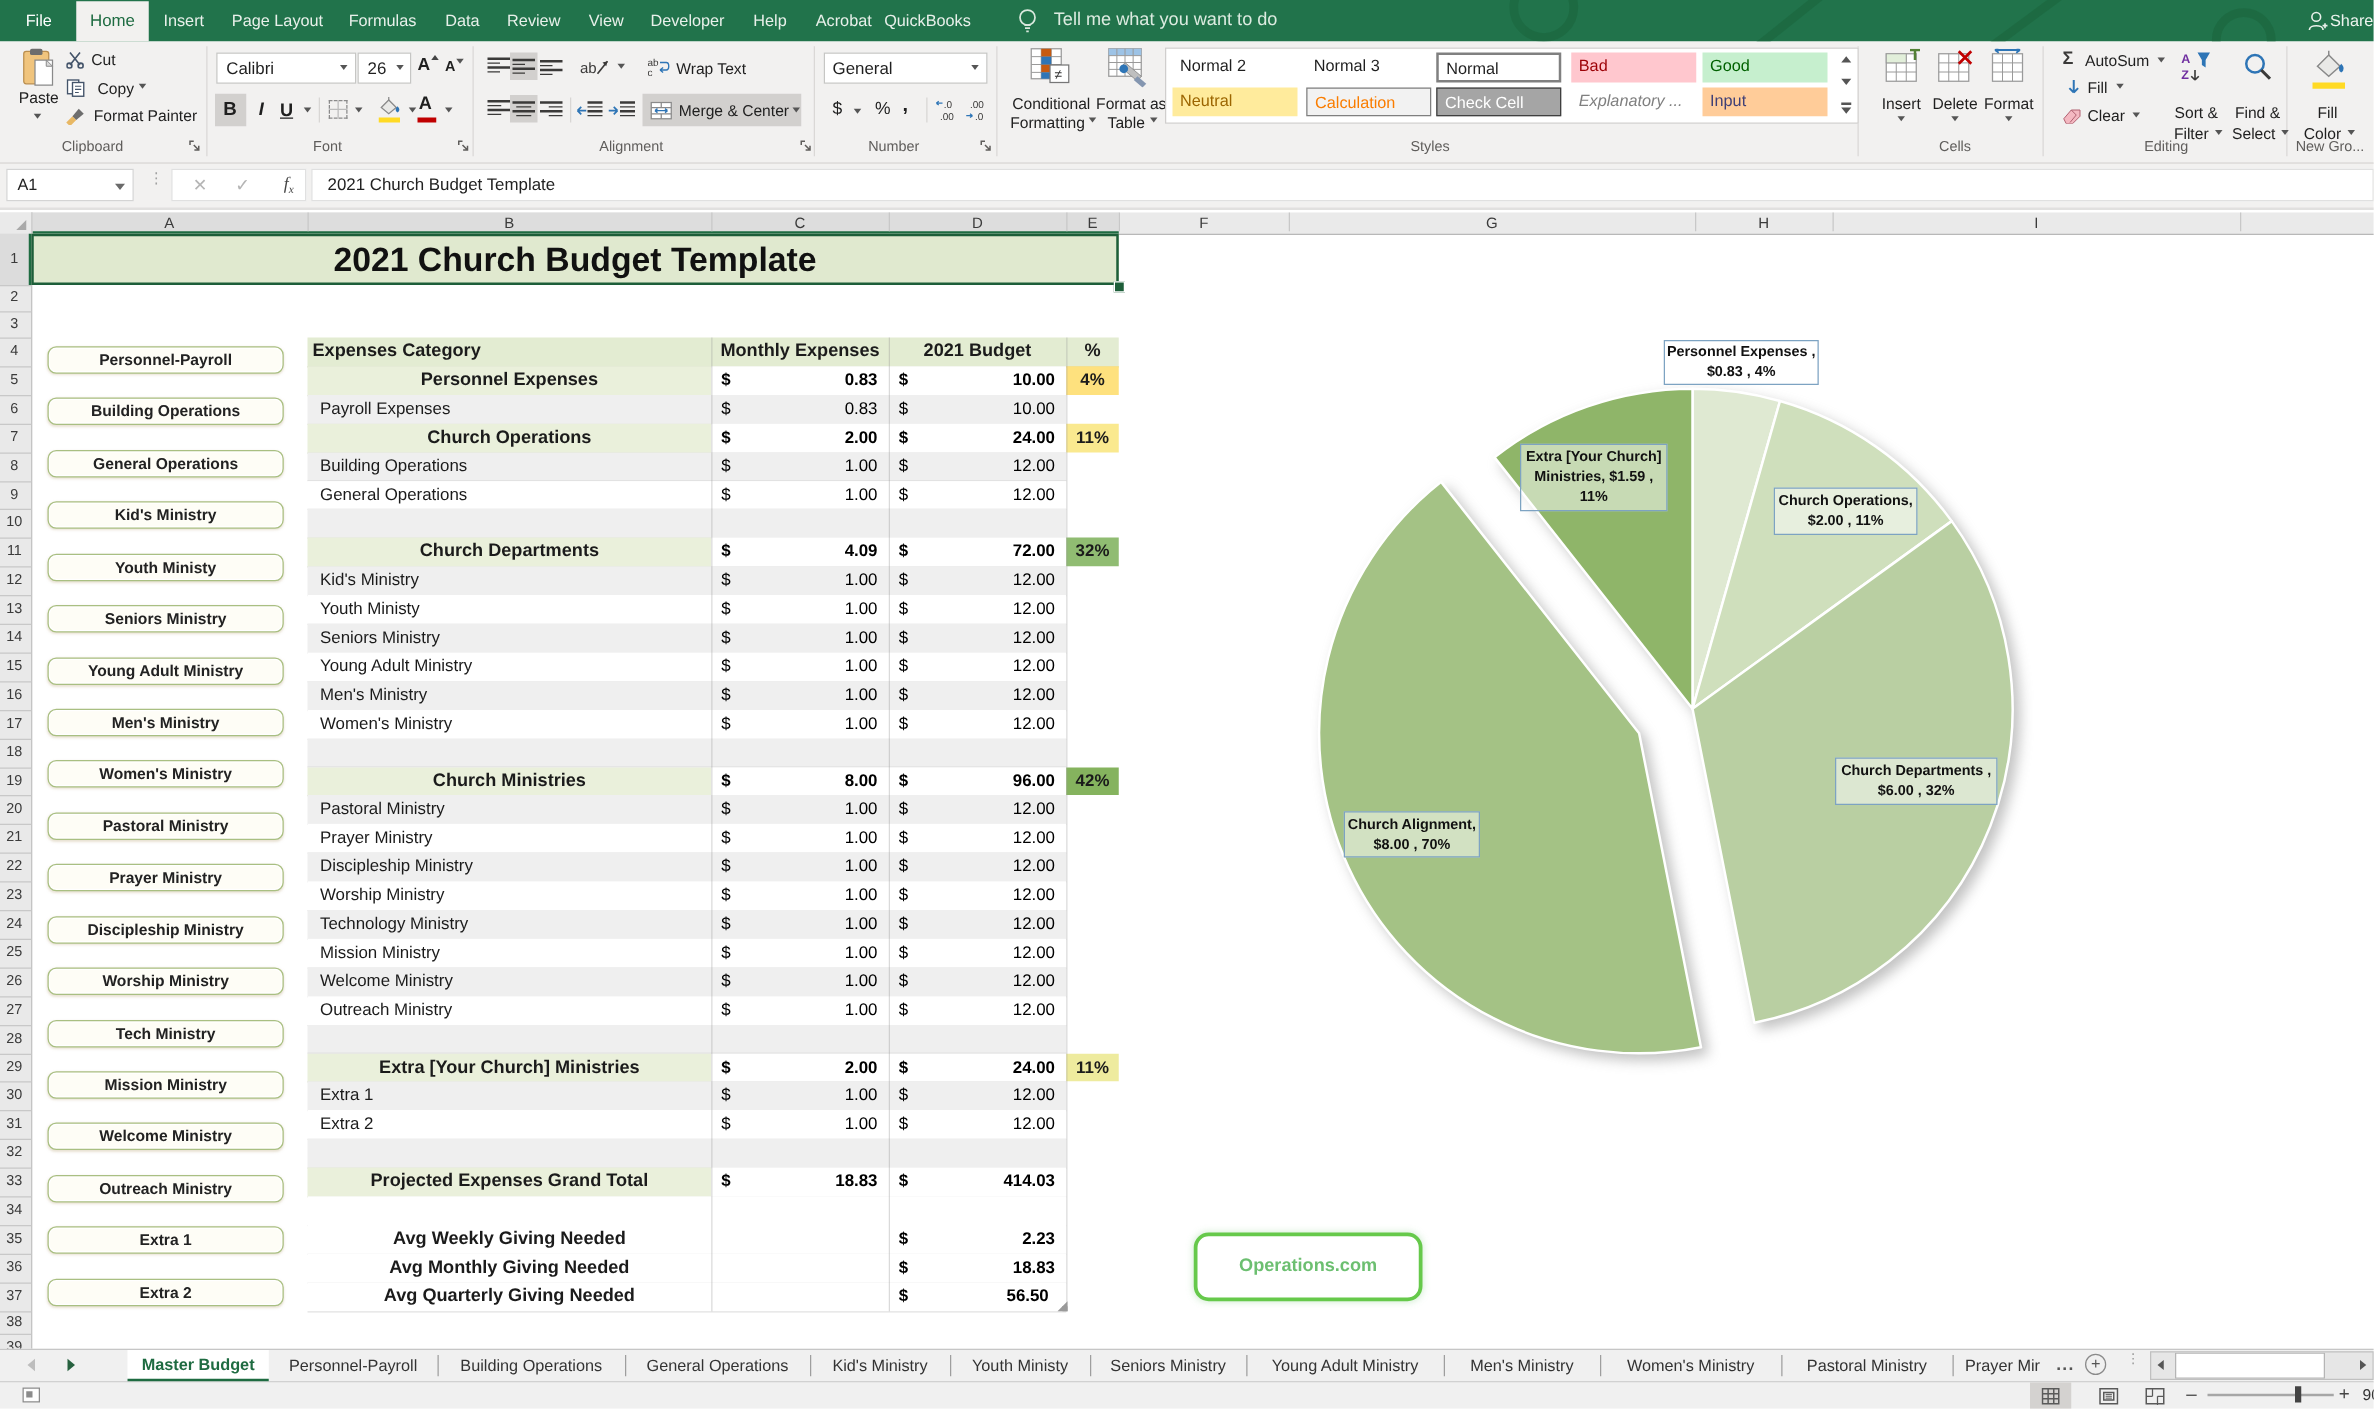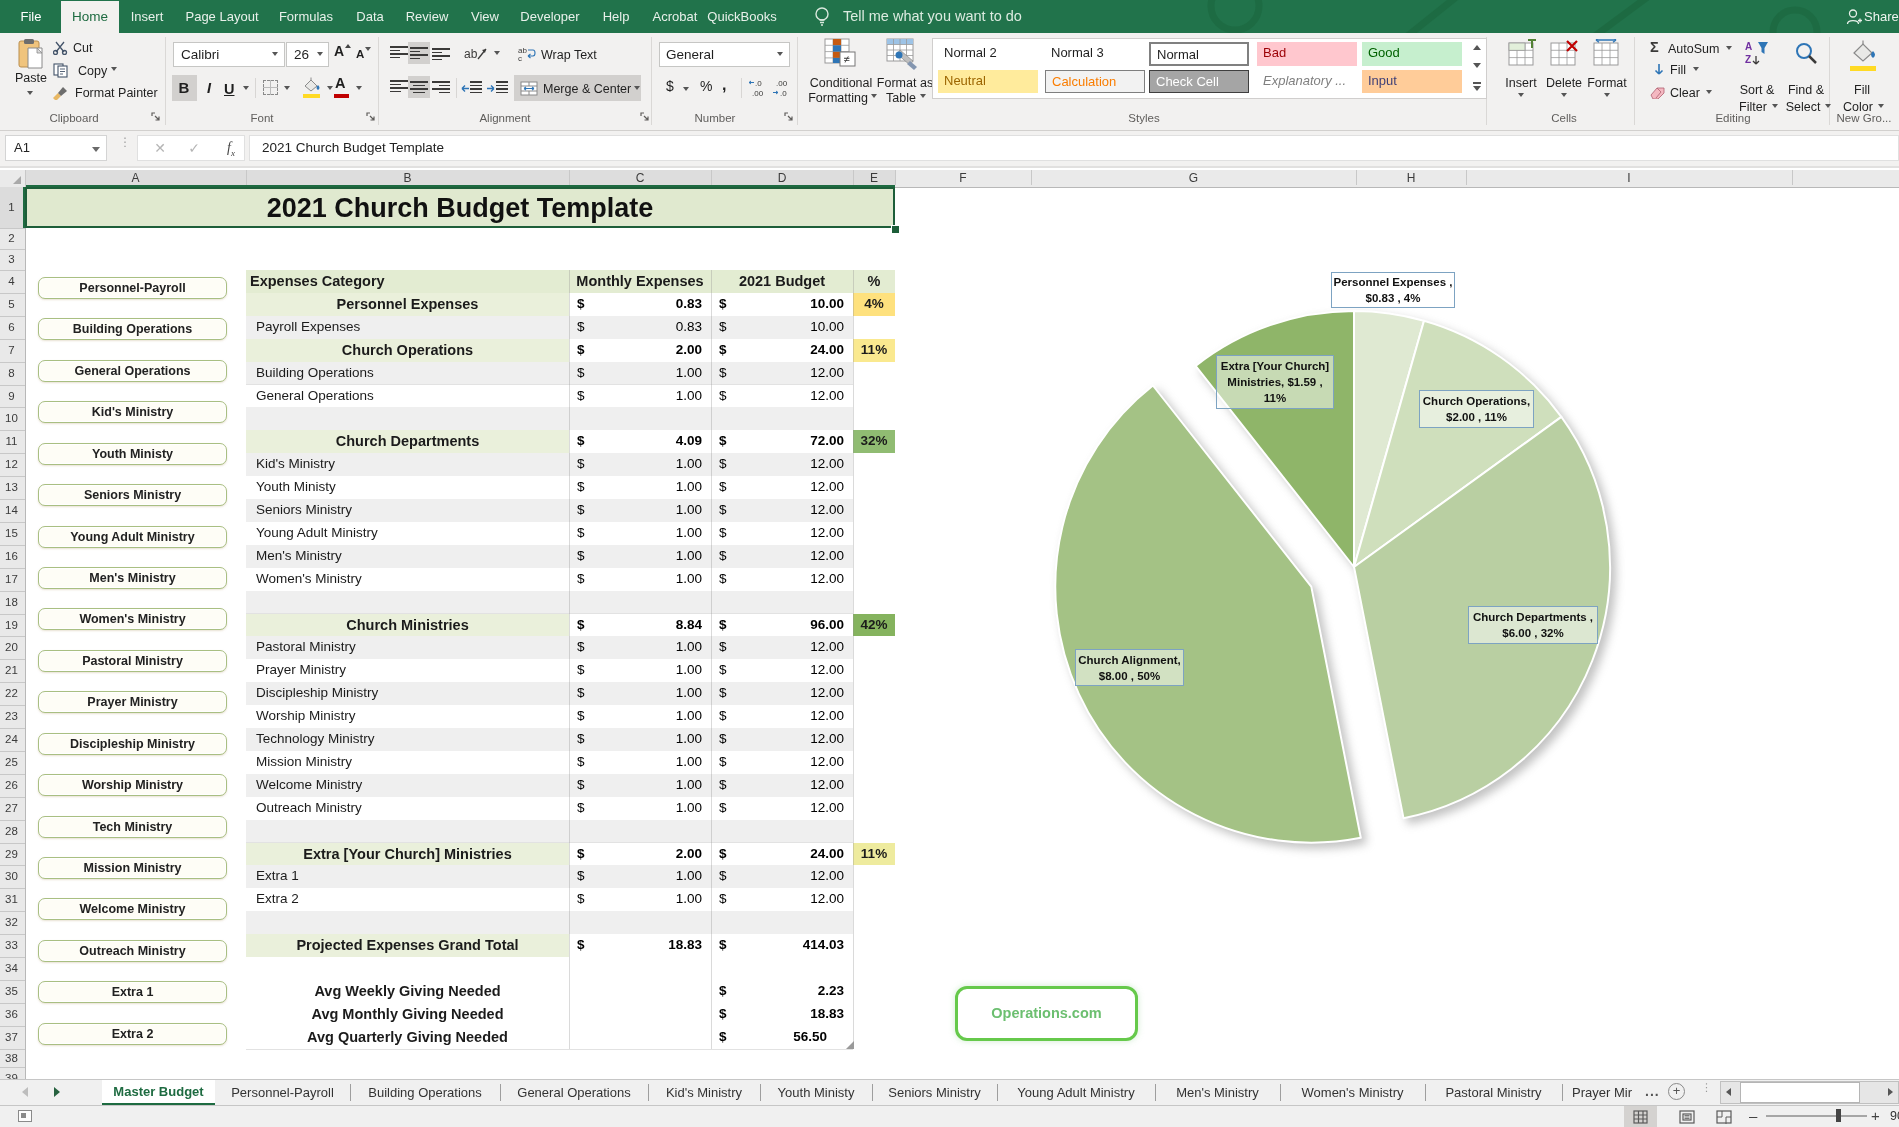--- a/index.html
+++ b/index.html
@@ -227,21 +227,21 @@
         <span style="position:absolute;left:8px">$</span>
         <span style="position:absolute;right:9px">12.00</span>
       </div><div style="position:absolute;left:246px;top:567.7px;width:607px;height:22.9px;background:#ffffff;border-bottom:1px solid #e2e2e2"></div><div style="position:absolute;left:256px;top:567.7px;height:22.9px;line-height:22.9px;font-size:13.5px;color:#1b1b1b">Women's Ministry</div><div style="position:absolute;left:569px;top:567.7px;width:142px;height:22.9px;font-weight:normal;font-size:13.5px;line-height:22.9px;">
         <span style="position:absolute;left:8px">$</span>
         <span style="position:absolute;right:9px">1.00</span>
       </div><div style="position:absolute;left:711px;top:567.7px;width:142px;height:22.9px;font-weight:normal;font-size:13.5px;line-height:22.9px;">
         <span style="position:absolute;left:8px">$</span>
         <span style="position:absolute;right:9px">12.00</span>
       </div><div style="position:absolute;left:246px;top:590.6px;width:607px;height:22.9px;background:#efefef;border-bottom:1px solid #e2e2e2"></div><div style="position:absolute;left:246px;top:613.5px;width:323px;height:22.9px;background:#eaf0db;border-bottom:1px solid #d5dcc5"></div><div style="position:absolute;left:569px;top:613.5px;width:284px;height:22.9px;background:#fff;border-bottom:1px solid #e2e2e2"></div><div style="position:absolute;left:246px;top:613.5px;width:323px;height:22.9px;line-height:22.9px;text-align:center;font-weight:bold;font-size:14.5px;color:#1b1b1b">Church Ministries</div><div style="position:absolute;left:569px;top:613.5px;width:142px;height:22.9px;font-weight:bold;font-size:13.5px;line-height:22.9px;">
         <span style="position:absolute;left:8px">$</span>
-        <span style="position:absolute;right:9px">8.84</span>
+        <span style="position:absolute;right:9px">8.00</span>
       </div><div style="position:absolute;left:711px;top:613.5px;width:142px;height:22.9px;font-weight:bold;font-size:13.5px;line-height:22.9px;">
         <span style="position:absolute;left:8px">$</span>
         <span style="position:absolute;right:9px">96.00</span>
       </div><div style="position:absolute;left:853px;top:613.5px;width:42px;height:22.9px;background:#85b35e;line-height:22.9px;text-align:center;font-weight:bold;font-size:13.5px;color:#1b1b1b">42%</div><div style="position:absolute;left:246px;top:636.4px;width:607px;height:22.9px;background:#efefef;border-bottom:1px solid #e2e2e2"></div><div style="position:absolute;left:256px;top:636.4px;height:22.9px;line-height:22.9px;font-size:13.5px;color:#1b1b1b">Pastoral Ministry</div><div style="position:absolute;left:569px;top:636.4px;width:142px;height:22.9px;font-weight:normal;font-size:13.5px;line-height:22.9px;">
         <span style="position:absolute;left:8px">$</span>
         <span style="position:absolute;right:9px">1.00</span>
       </div><div style="position:absolute;left:711px;top:636.4px;width:142px;height:22.9px;font-weight:normal;font-size:13.5px;line-height:22.9px;">
         <span style="position:absolute;left:8px">$</span>
         <span style="position:absolute;right:9px">12.00</span>
       </div><div style="position:absolute;left:246px;top:659.3px;width:607px;height:22.9px;background:#ffffff;border-bottom:1px solid #e2e2e2"></div><div style="position:absolute;left:256px;top:659.3px;height:22.9px;line-height:22.9px;font-size:13.5px;color:#1b1b1b">Prayer Ministry</div><div style="position:absolute;left:569px;top:659.3px;width:142px;height:22.9px;font-weight:normal;font-size:13.5px;line-height:22.9px;">
@@ -311,21 +311,21 @@
         <span style="position:absolute;left:8px">$</span>
         <span style="position:absolute;right:9px">414.03</span>
       </div><div style="position:absolute;left:246px;top:957.0px;width:607px;height:22.9px;background:#ffffff;border-bottom:1px solid #e2e2e2"></div><div style="position:absolute;left:246px;top:979.9px;width:607px;height:22.9px;background:#ffffff;border-bottom:1px solid #e2e2e2"></div><div style="position:absolute;left:246px;top:979.9px;width:323px;height:22.9px;line-height:22.9px;text-align:center;font-weight:bold;font-size:14.5px;color:#1b1b1b">Avg Weekly Giving Needed</div><div style="position:absolute;left:711px;top:979.9px;width:142px;height:22.9px;font-weight:bold;font-size:13.5px;line-height:22.9px;">
         <span style="position:absolute;left:8px">$</span>
         <span style="position:absolute;right:9px">2.23</span>
       </div><div style="position:absolute;left:246px;top:1002.8px;width:607px;height:22.9px;background:#ffffff;border-bottom:1px solid #e2e2e2"></div><div style="position:absolute;left:246px;top:1002.8px;width:323px;height:22.9px;line-height:22.9px;text-align:center;font-weight:bold;font-size:14.5px;color:#1b1b1b">Avg Monthly Giving Needed</div><div style="position:absolute;left:711px;top:1002.8px;width:142px;height:22.9px;font-weight:bold;font-size:13.5px;line-height:22.9px;">
         <span style="position:absolute;left:8px">$</span>
         <span style="position:absolute;right:9px">18.83</span>
       </div><div style="position:absolute;left:246px;top:1025.7px;width:607px;height:22.9px;background:#ffffff;border-bottom:1px solid #e2e2e2"></div><div style="position:absolute;left:246px;top:1025.7px;width:323px;height:22.9px;line-height:22.9px;text-align:center;font-weight:bold;font-size:14.5px;color:#1b1b1b">Avg Quarterly Giving Needed</div><div style="position:absolute;left:711px;top:1025.7px;width:142px;height:22.9px;font-weight:bold;font-size:13.5px;line-height:22.9px;">
         <span style="position:absolute;left:8px">$</span>
-        <span style="position:absolute;right:26px">56.50</span>
+        <span style="position:absolute;right:14px">56.50</span>
       </div><div style="position:absolute;left:569px;top:270.0px;width:1px;height:778.6px;background:rgba(150,150,150,0.35)"></div><div style="position:absolute;left:711px;top:270.0px;width:1px;height:778.6px;background:rgba(150,150,150,0.35)"></div><div style="position:absolute;left:853px;top:270.0px;width:1px;height:778.6px;background:rgba(150,150,150,0.35)"></div><div style="position:absolute;left:846px;top:1041px;width:6px;height:6px;border-left:4px solid transparent;border-top:4px solid transparent;border-right:4px solid #9a9a9a;border-bottom:4px solid #9a9a9a;width:0;height:0"></div>
 <div class="gbtn" style="top:277.0px">Personnel-Payroll</div><div class="gbtn" style="top:318.4px">Building Operations</div><div class="gbtn" style="top:359.8px">General Operations</div><div class="gbtn" style="top:401.3px">Kid's Ministry</div><div class="gbtn" style="top:442.7px">Youth Ministy</div><div class="gbtn" style="top:484.1px">Seniors Ministry</div><div class="gbtn" style="top:525.5px">Young Adult Ministry</div><div class="gbtn" style="top:566.9px">Men's Ministry</div><div class="gbtn" style="top:608.4px">Women's Ministry</div><div class="gbtn" style="top:649.8px">Pastoral Ministry</div><div class="gbtn" style="top:691.2px">Prayer Ministry</div><div class="gbtn" style="top:732.6px">Discipleship Ministry</div><div class="gbtn" style="top:774.0px">Worship Ministry</div><div class="gbtn" style="top:815.5px">Tech Ministry</div><div class="gbtn" style="top:856.9px">Mission Ministry</div><div class="gbtn" style="top:898.3px">Welcome Ministry</div><div class="gbtn" style="top:939.7px">Outreach Ministry</div><div class="gbtn" style="top:981.1px">Extra 1</div><div class="gbtn" style="top:1022.6px">Extra 2</div>
 <svg width="1899" height="1127" style="position:absolute;left:0;top:0;pointer-events:none" viewBox="0 0 1899 1127">
         <g style="filter:drop-shadow(5px 5px 5px rgba(120,120,120,0.45))">
           <path d="M1354.0,567.0 L1354.0,311.0 A256.0,256.0 0 0 1 1424.0,320.8 Z" fill="#dfe9d2" stroke="#ffffff" stroke-width="2" stroke-linejoin="round"></path>
           <path d="M1354.0,567.0 L1424.0,320.8 A256.0,256.0 0 0 1 1561.4,416.9 Z" fill="#cfdfbc" stroke="#ffffff" stroke-width="2" stroke-linejoin="round"></path>
           <path d="M1354.0,567.0 L1561.4,416.9 A256.0,256.0 0 0 1 1403.5,818.2 Z" fill="#b9cfa2" stroke="#ffffff" stroke-width="2" stroke-linejoin="round"></path>
           <path d="M1311.3,586.6 L1360.8,837.8 A256.0,256.0 0 0 1 1152.9,385.5 Z" fill="#a4c285" stroke="#ffffff" stroke-width="2" stroke-linejoin="round"></path>
           <path d="M1354.0,567.0 L1195.6,365.9 A256.0,256.0 0 0 1 1354.0,311.0 Z" fill="#8fb569" stroke="#ffffff" stroke-width="2" stroke-linejoin="round"></path>
         </g>
@@ -347,21 +347,21 @@
           <div>$2.00 , 11%</div>
         </div>
       </div><div style="position:absolute;left:1468px;top:606px;width:128px;height:36px;border:1px solid #7da3c2;background:rgba(255,255,255,0.50);display:flex;align-items:center;justify-content:center;text-align:center;font-weight:bold;font-size:11.5px;line-height:16px;color:#111">
         <div>
           <div>Church Departments ,</div>
           <div>$6.00 , 32%</div>
         </div>
       </div><div style="position:absolute;left:1075px;top:649px;width:107px;height:35px;border:1px solid #7da3c2;background:rgba(255,255,255,0.50);display:flex;align-items:center;justify-content:center;text-align:center;font-weight:bold;font-size:11.5px;line-height:16px;color:#111">
         <div>
           <div>Church Alignment,</div>
-          <div>$8.00 , 50%</div>
+          <div>$8.00 , 70%</div>
         </div>
       </div>
 <div style="position:absolute;left:955px;top:986px;width:183px;height:55px;background:#fff;border:3px solid #66c94b;border-radius:12px;box-sizing:border-box;text-align:center;line-height:49px;font-weight:bold;font-size:14.5px;color:#6cbf70;box-shadow:0 0 6px rgba(120,200,120,0.35)">Operations.com</div>
 <div style="position:absolute;left:0;top:1079px;width:1899px;height:27px;background:#f0f0f0;border-top:1px solid #c6c6c6;border-bottom:1px solid #c6c6c6;box-sizing:border-box"></div><div style="position:absolute;left:22px;top:1087px;width:0;height:0;border-top:5px solid transparent;border-bottom:5px solid transparent;border-right:6px solid #bdbdbd"></div><div style="position:absolute;left:54px;top:1087px;width:0;height:0;border-top:5px solid transparent;border-bottom:5px solid transparent;border-left:6px solid #26613f"></div><div style="position:absolute;left:102px;top:1080px;width:113px;height:25px;background:#fff;border-bottom:2px solid #1e6b41;box-sizing:border-box;text-align:center;line-height:24px;font-weight:bold;font-size:13px;color:#1e6b41">Master Budget</div><div style="position:absolute;left:215px;top:1080px;width:135px;height:25px;text-align:center;line-height:25px;font-size:13px;color:#333">Personnel-Payroll</div><div style="position:absolute;left:350px;top:1084px;width:1px;height:17px;background:#9e9e9e"></div><div style="position:absolute;left:350px;top:1080px;width:150px;height:25px;text-align:center;line-height:25px;font-size:13px;color:#333">Building Operations</div><div style="position:absolute;left:500px;top:1084px;width:1px;height:17px;background:#9e9e9e"></div><div style="position:absolute;left:500px;top:1080px;width:148px;height:25px;text-align:center;line-height:25px;font-size:13px;color:#333">General Operations</div><div style="position:absolute;left:648px;top:1084px;width:1px;height:17px;background:#9e9e9e"></div><div style="position:absolute;left:648px;top:1080px;width:112px;height:25px;text-align:center;line-height:25px;font-size:13px;color:#333">Kid's Ministry</div><div style="position:absolute;left:760px;top:1084px;width:1px;height:17px;background:#9e9e9e"></div><div style="position:absolute;left:760px;top:1080px;width:112px;height:25px;text-align:center;line-height:25px;font-size:13px;color:#333">Youth Ministy</div><div style="position:absolute;left:872px;top:1084px;width:1px;height:17px;background:#9e9e9e"></div><div style="position:absolute;left:872px;top:1080px;width:125px;height:25px;text-align:center;line-height:25px;font-size:13px;color:#333">Seniors Ministry</div><div style="position:absolute;left:997px;top:1084px;width:1px;height:17px;background:#9e9e9e"></div><div style="position:absolute;left:997px;top:1080px;width:158px;height:25px;text-align:center;line-height:25px;font-size:13px;color:#333">Young Adult Ministry</div><div style="position:absolute;left:1155px;top:1084px;width:1px;height:17px;background:#9e9e9e"></div><div style="position:absolute;left:1155px;top:1080px;width:125px;height:25px;text-align:center;line-height:25px;font-size:13px;color:#333">Men's Ministry</div><div style="position:absolute;left:1280px;top:1084px;width:1px;height:17px;background:#9e9e9e"></div><div style="position:absolute;left:1280px;top:1080px;width:145px;height:25px;text-align:center;line-height:25px;font-size:13px;color:#333">Women's Ministry</div><div style="position:absolute;left:1425px;top:1084px;width:1px;height:17px;background:#9e9e9e"></div><div style="position:absolute;left:1425px;top:1080px;width:137px;height:25px;text-align:center;line-height:25px;font-size:13px;color:#333">Pastoral Ministry</div><div style="position:absolute;left:1562px;top:1084px;width:1px;height:17px;background:#9e9e9e"></div><div style="position:absolute;left:1562px;top:1080px;width:80px;height:25px;text-align:center;line-height:25px;font-size:13px;color:#333">Prayer Mir</div><div style="position:absolute;left:1645px;top:1080px;width:20px;height:25px;line-height:23px;color:#555;font-size:14px;font-weight:bold;letter-spacing:1px">...</div><div style="position:absolute;left:1668px;top:1083px;width:17px;height:17px;border:1px solid #8a8a8a;border-radius:50%;box-sizing:border-box;text-align:center;line-height:14px;color:#555;font-size:13px">+</div><div style="position:absolute;left:1701px;top:1084px;width:4px;height:18px;color:#9a9a9a;font-size:11px;line-height:6px">⋮</div><div style="position:absolute;left:1720px;top:1081px;width:179px;height:23px;background:#e6e6e6;border:1px solid #c0c0c0;box-sizing:border-box"></div><div style="position:absolute;left:1726px;top:1088px;width:0;height:0;border-top:4px solid transparent;border-bottom:4px solid transparent;border-right:5px solid #555"></div><div style="position:absolute;left:1740px;top:1082px;width:120px;height:21px;background:#fff;border:1px solid #b5b5b5;box-sizing:border-box"></div><div style="position:absolute;left:1888px;top:1088px;width:0;height:0;border-top:4px solid transparent;border-bottom:4px solid transparent;border-left:5px solid #555"></div>
 <div style="position:absolute;left:0;top:1106px;width:1899px;height:21px;background:#f0f0f0"></div><div style="position:absolute;left:18px;top:1110px;width:14px;height:12px;border:1px solid #8a8a8a;box-sizing:border-box;background:#fdfdfd"></div><div style="position:absolute;left:21px;top:1113px;width:5px;height:5px;background:#8a8a8a"></div><div style="position:absolute;left:1624px;top:1106px;width:33px;height:21px;background:#d4d2d0"></div><svg width="15" height="14" style="position:absolute;left:1633px;top:1110px" viewBox="0 0 15 14">
         <g stroke="#5a5a5a" stroke-width="1.2" fill="none">
           <rect x="1" y="1" width="13" height="12"></rect>
           <path d="M1,5 L14,5 M1,9 L14,9 M5.5,1 L5.5,13 M10,1 L10,13"></path>
         </g>
       </svg><svg width="16" height="14" style="position:absolute;left:1679px;top:1110px" viewBox="0 0 16 14">

